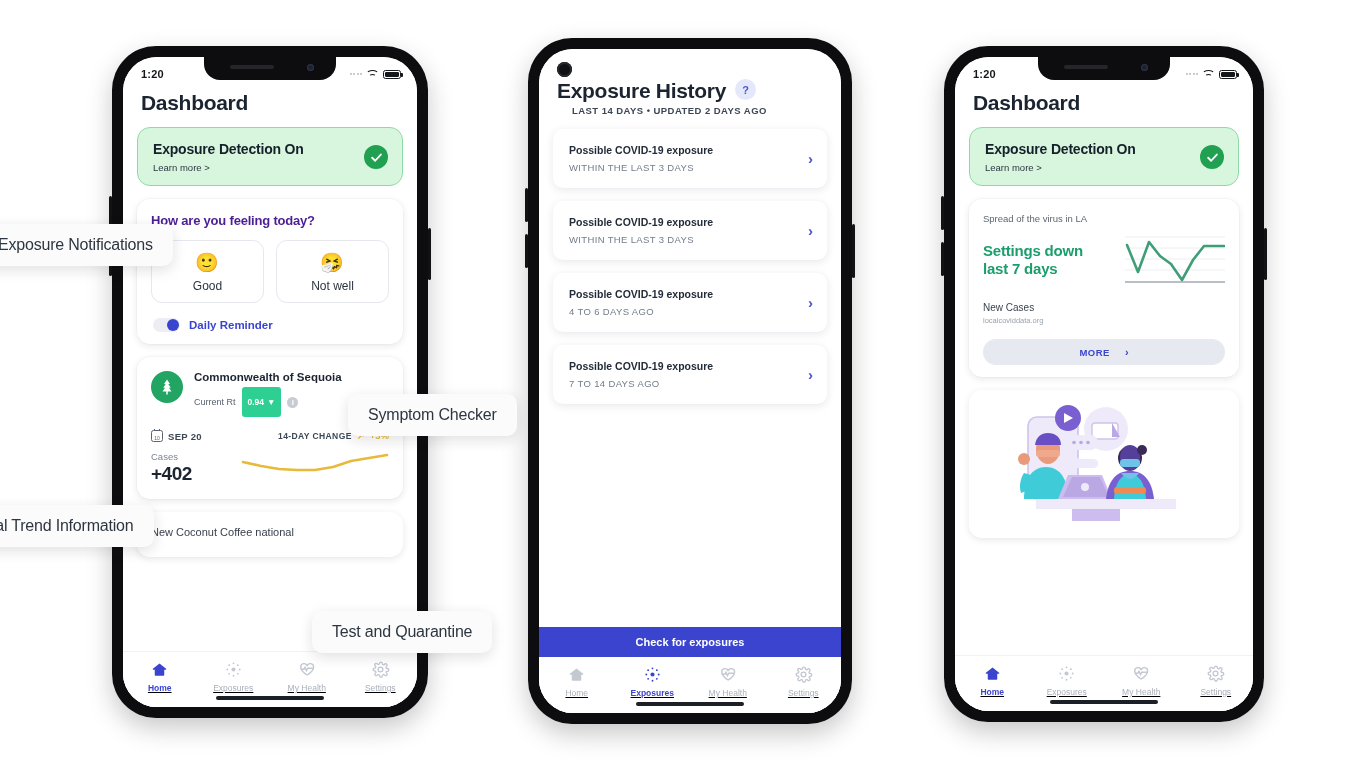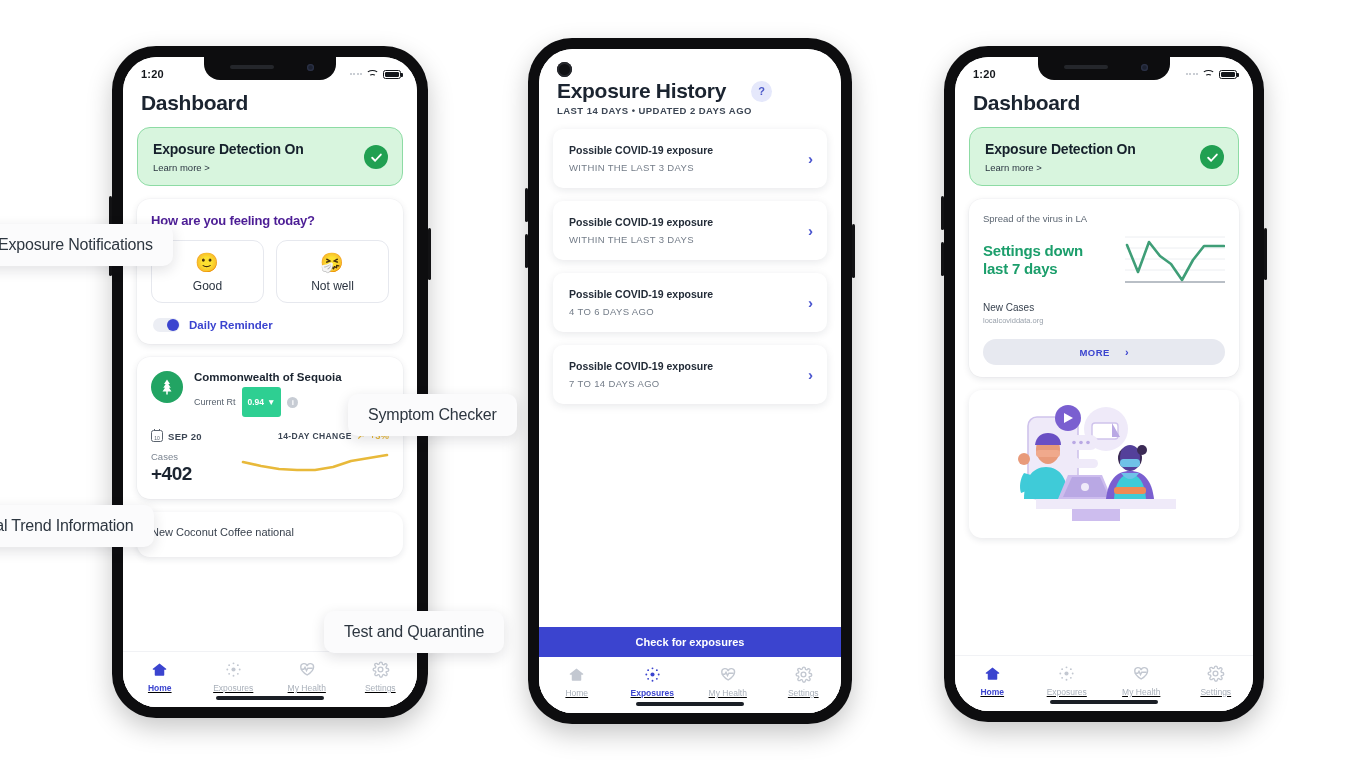--- a/index.html
+++ b/index.html
@@ -68,29 +68,29 @@
   .batt::after{content:"";position:absolute;right:-3px;top:2.2px;width:1.6px;height:4px;background:#14171c;border-radius:0 1px 1px 0;}
   .batt i{ position:absolute; inset:1px; background:#14171c; border-radius:1.3px; display:block;}
 
   
   .app{ position:absolute; inset:0; display:flex; flex-direction:column; background:#fff;}
   .app-scroll{ flex:1; overflow:hidden; padding:0 14px; }
   .page-title{
     font-size:21px; font-weight:700; color:#1b2430; letter-spacing:-.3px;
     margin:34px 0 12px 4px;
   }
-  .title-row{ display:flex; align-items:center; gap:25px; margin:30px 0 2px 4px;}
+  .title-row{ display:flex; gap:9px; margin:30px 0 2px 4px;}
   .title-row .page-title{ margin:0; font-size:21px;}
   .help-badge{
     width:21px;height:21px;border-radius:50%;background:#e5e8fb;color:#4b58c8;
     font-size:11px;font-weight:700;display:flex;align-items:center;justify-content:center;
   }
   .subtitle{
     font-size:9.5px;font-weight:700;color:#3c4654;letter-spacing:.45px;
-    margin:0 0 12px 4px;
+    margin:0 0 12px 19px;
   }
 
   
   .detect-card{
     background:#d8f5de; border:1.4px solid #8ddba4; border-radius:13px;
     padding:13px 14px 12px 15px; display:flex; align-items:center; justify-content:space-between;
   }
   .detect-title{ font-size:14px;font-weight:700;color:#15202b; letter-spacing:-.2px;}
   .detect-link{ font-size:9.5px;color:#2c3742; margin-top:5px;}
   .check-circle{
@@ -643,17 +643,17 @@
   </div>
 
   <div class="callout" style="left:348px; top:394px; height:42px;">
     <span>Symptom Checker</span>
   </div>
 
   <div class="callout" style="left:-50px; top:505px; height:42px;">
     <span>Local Trend Information</span>
   </div>
 
-  <div class="callout" style="left:324px; top:611px; height:42px;">
+  <div class="callout" style="left:312px; top:611px; height:42px;">
     <span>Test and Quarantine</span>
   </div>
 
 </div>
 
 </body></html>

